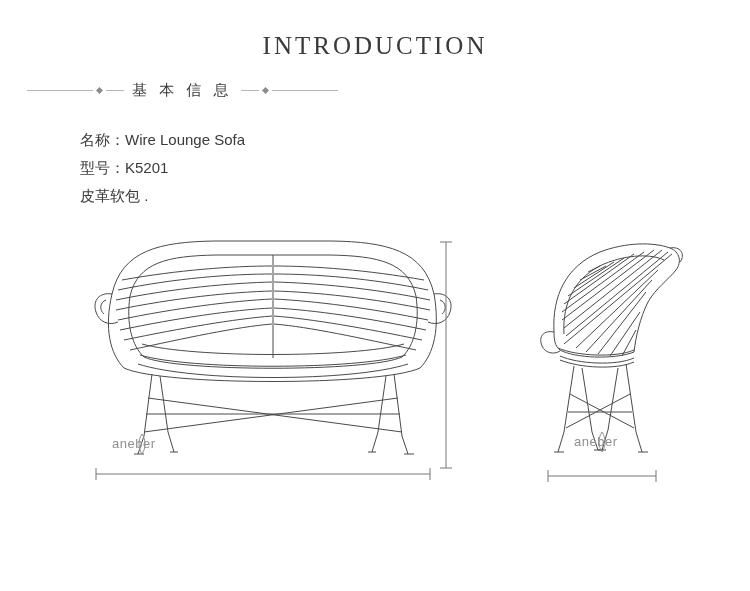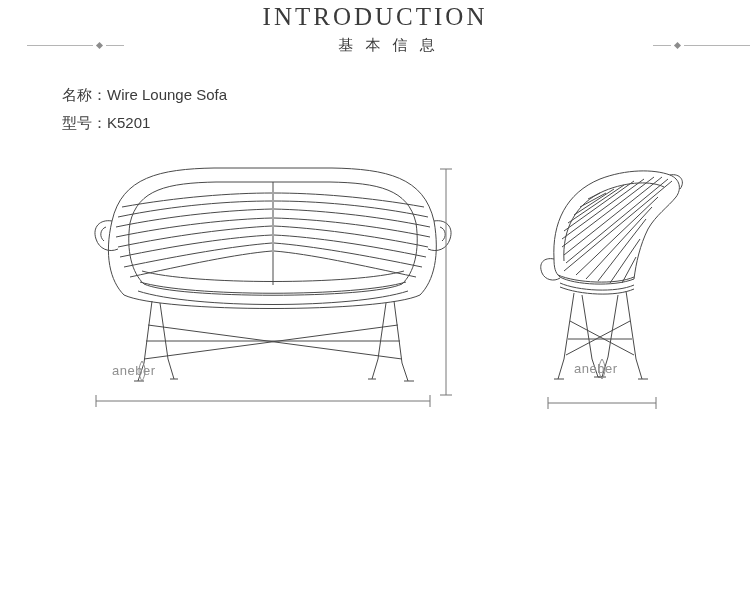--- a/index.html
+++ b/index.html
@@ -16,28 +16,28 @@
     overflow: hidden;
   }
 
   
   .title {
     text-align: center;
     font-family: "Liberation Serif", serif;
     font-size: 25px;
     letter-spacing: 3px;
     color: #3a3a3a;
-    padding-top: 2px;
+    padding-top: 31px;
     line-height: 1.2;
   }
   .subtitle-row {
     display: flex;
     align-items: center;
-    justify-content: space-between;
-    margin-top: 4px;
+    justify-content: flex-start;
+    margin-top: 20px;
     padding-left: 27px;
   }
   .subtitle-text {
     font-size: 15px;
     letter-spacing: 4px;
     color: #3a3a3a;
     padding: 0 8px;
     white-space: nowrap;
   }
   .orn {
@@ -54,21 +54,21 @@
   .orn .diamond {
     width: 5px;
     height: 5px;
     background: #8c8c8c;
     transform: rotate(45deg);
     margin: 0 4px;
   }
 
   
   .specs {
-    margin: 26px 0 0 62px;
+    margin: 26px 0 0 80px;
     font-size: 15px;
     line-height: 28px;
     color: #3b3b3b;
   }
   .specs .row { white-space: pre-wrap; }
 
   
   .drawings {
     position: relative;
     margin-top: 26px;
@@ -111,20 +111,21 @@
       <span class="line short"></span>
       <span class="diamond"></span>
       <span class="line"></span>
     </span>
   </div>
 </div>
 
 <div class="specs">
   <div class="row">名称：Wire Lounge Sofa</div>
   <div class="row">型号：K5201</div>
+  <div class="row">皮革软包 .</div>
 </div>
 
 <div class="drawings">
 
   <div class="sofa-block">
     <svg width="380" height="250" viewBox="0 0 380 250">
       <g fill="none" stroke="#4a4a4a" stroke-width="1">
 
         <path d="M30 58 C40 14 78 6 132 5 L250 5 C304 6 342 14 352 58
                  C358 92 352 118 338 132 C300 150 80 150 42 132

